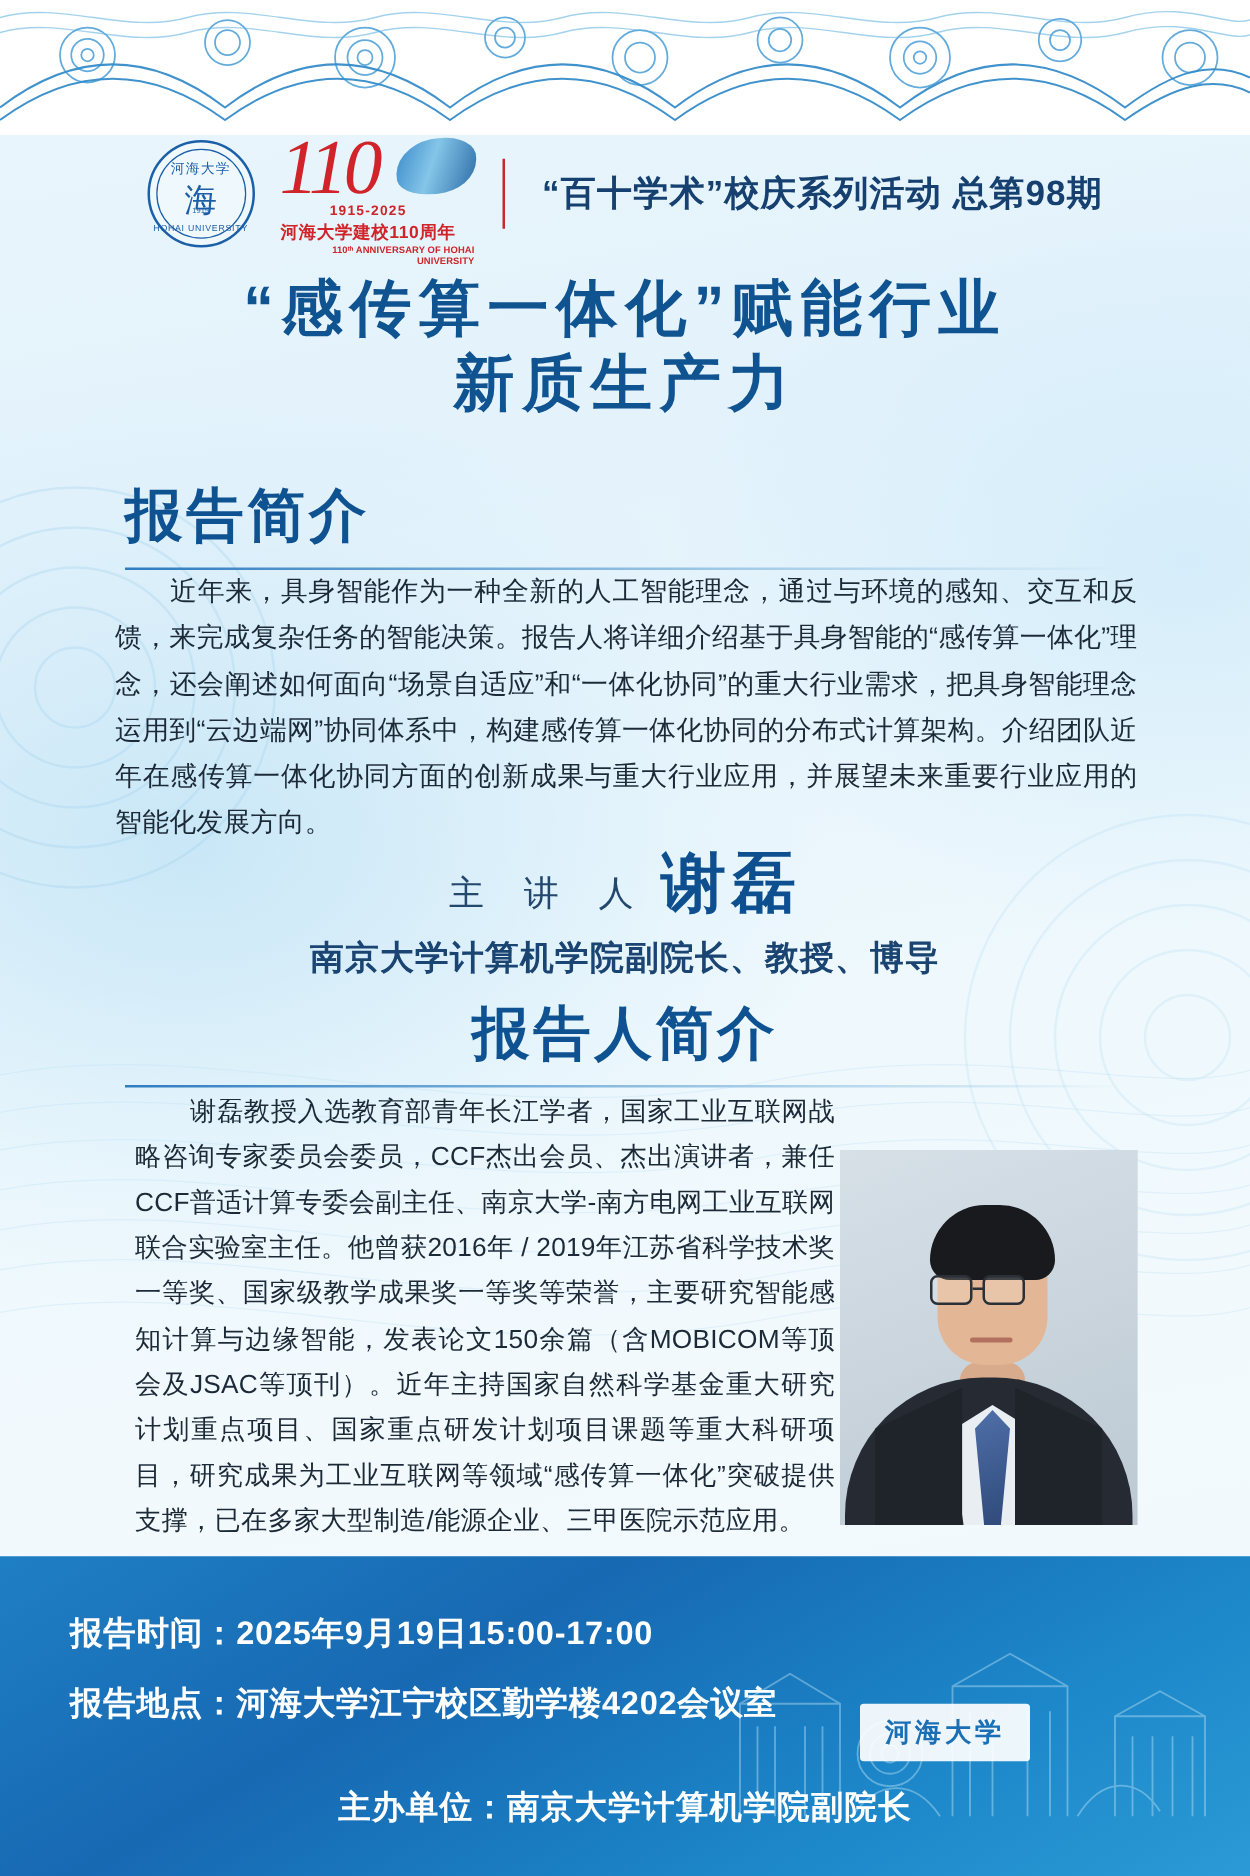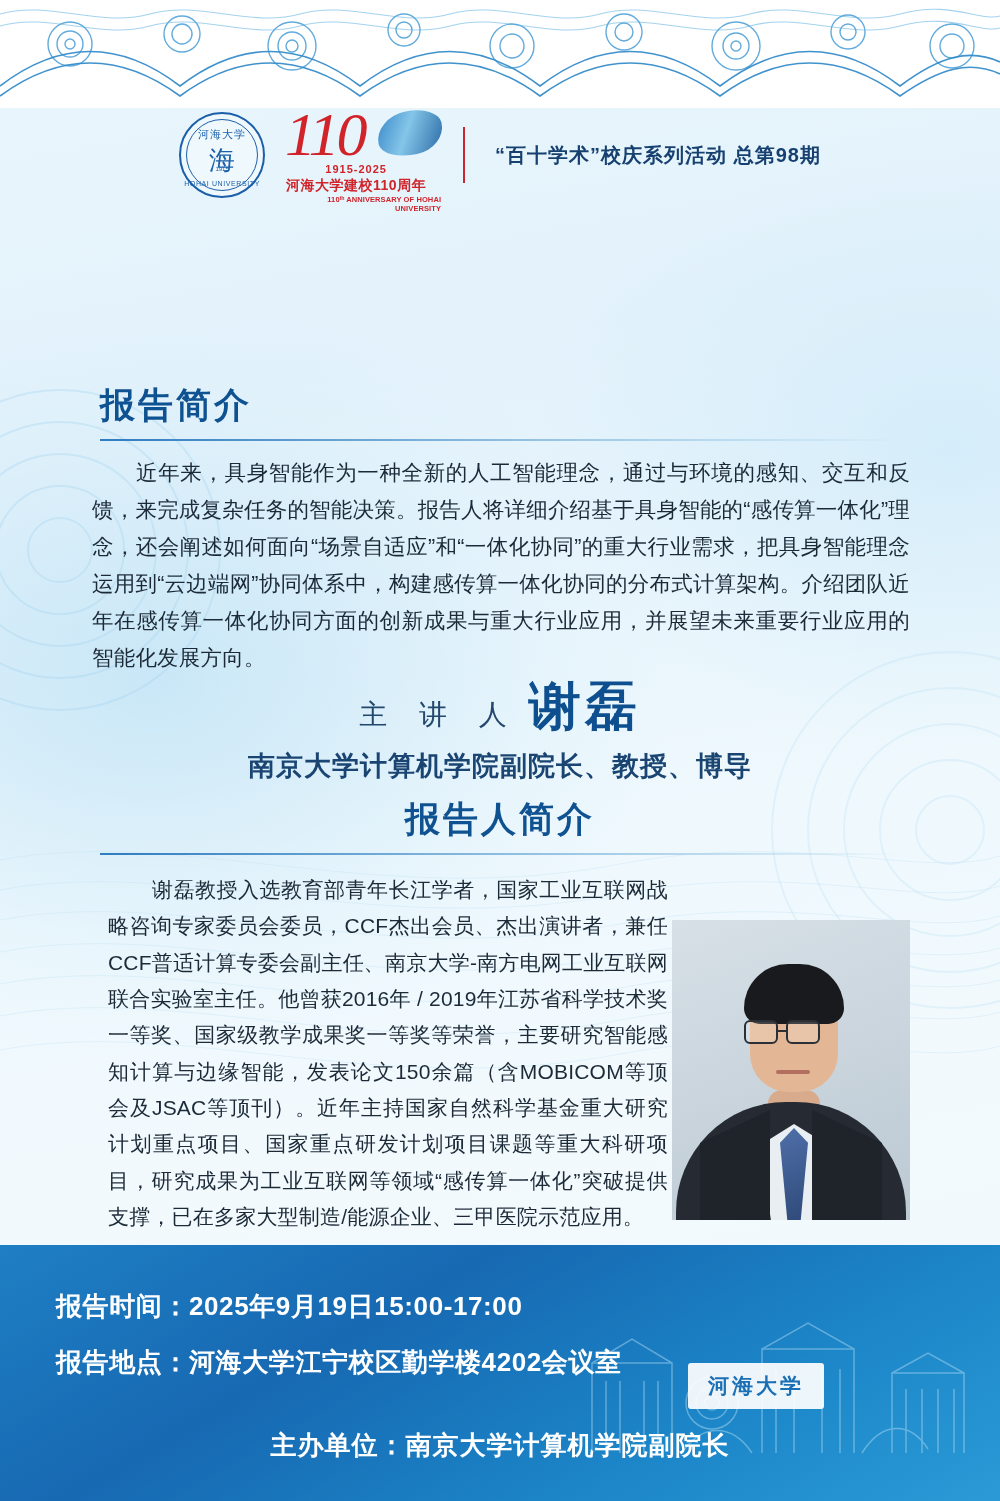--- a/index.html
+++ b/index.html
@@ -85,21 +85,21 @@
   .anniv .cn-line {
     position: absolute; top: 72px; left: 0; width: 150px; text-align: center;
     font-size: 14px; color: #d1232a; font-weight: bold; letter-spacing: .5px;
   }
   .anniv .en-line {
     position: absolute; top: 90px; left: 0; width: 160px; text-align: right;
     font-size: 7.5px; color: #d1232a; font-weight: bold; letter-spacing: .1px;
   }
   .divider-v { width: 2px; height: 56px; background: #c9272d; flex: 0 0 auto; margin: 0 14px 0 -4px; }
   .series-title {
-    font-size: 20px; font-weight: bold; color: #16406f; letter-spacing: 1px;
+    font-size: 28px; font-weight: bold; color: #16406f; letter-spacing: 1px;
     white-space: nowrap;
     text-align: center;
   }
 
   
   .main-title {
     position: absolute; top: 218px; left: 0; width: 1000px; text-align: center;
     color: #12508f;
   }
   .main-title .l1 {
@@ -109,21 +109,21 @@
   .main-title .l2 {
     font-size: 49px; font-weight: bold; letter-spacing: 6px; line-height: 1.22;
     color: #105391;
   }
 
   
   .section-head {
     position: absolute; left: 100px; width: 800px;
   }
   .section-head .txt {
-    font-size: 35px; font-weight: bold; color: #0f5291; letter-spacing: 3px;
+    font-size: 46px; font-weight: bold; color: #0f5291; letter-spacing: 3px;
   }
   .section-head .rule {
     margin-top: 10px; height: 2px; width: 800px;
     background: linear-gradient(to right, #2f7cc0 0%, #9fc9e6 60%, rgba(159,201,230,0) 100%);
   }
   #head-intro { top: 382px; }
   #head-bio   { top: 796px; text-align: center; }
 
   
   .para {
@@ -311,20 +311,24 @@
       <div class="swoosh"></div>
       <div class="years">1915-2025</div>
       <div class="cn-line">河海大学建校110周年</div>
       <div class="en-line">110ᵗʰ ANNIVERSARY OF HOHAI UNIVERSITY</div>
     </div>
 
     <div class="divider-v"></div>
     <div class="series-title">“百十学术”校庆系列活动 总第98期</div>
   </div>
 
+  <div class="main-title">
+    <div class="l1">“感传算一体化”赋能行业</div>
+    <div class="l2">新质生产力</div>
+  </div>
 
   <div class="section-head" id="head-intro">
     <div class="txt">报告简介</div>
     <div class="rule"></div>
   </div>
   <div class="para" id="intro-para">近年来，具身智能作为一种全新的人工智能理念，通过与环境的感知、交互和反馈，来完成复杂任务的智能决策。报告人将详细介绍基于具身智能的“感传算一体化”理念，还会阐述如何面向“场景自适应”和“一体化协同”的重大行业需求，把具身智能理念运用到“云边端网”协同体系中，构建感传算一体化协同的分布式计算架构。介绍团队近年在感传算一体化协同方面的创新成果与重大行业应用，并展望未来重要行业应用的智能化发展方向。</div>
 
   <div class="speaker-row">
     <div class="speaker-label">主 讲 人</div>
     <div class="speaker-name">谢磊</div>

